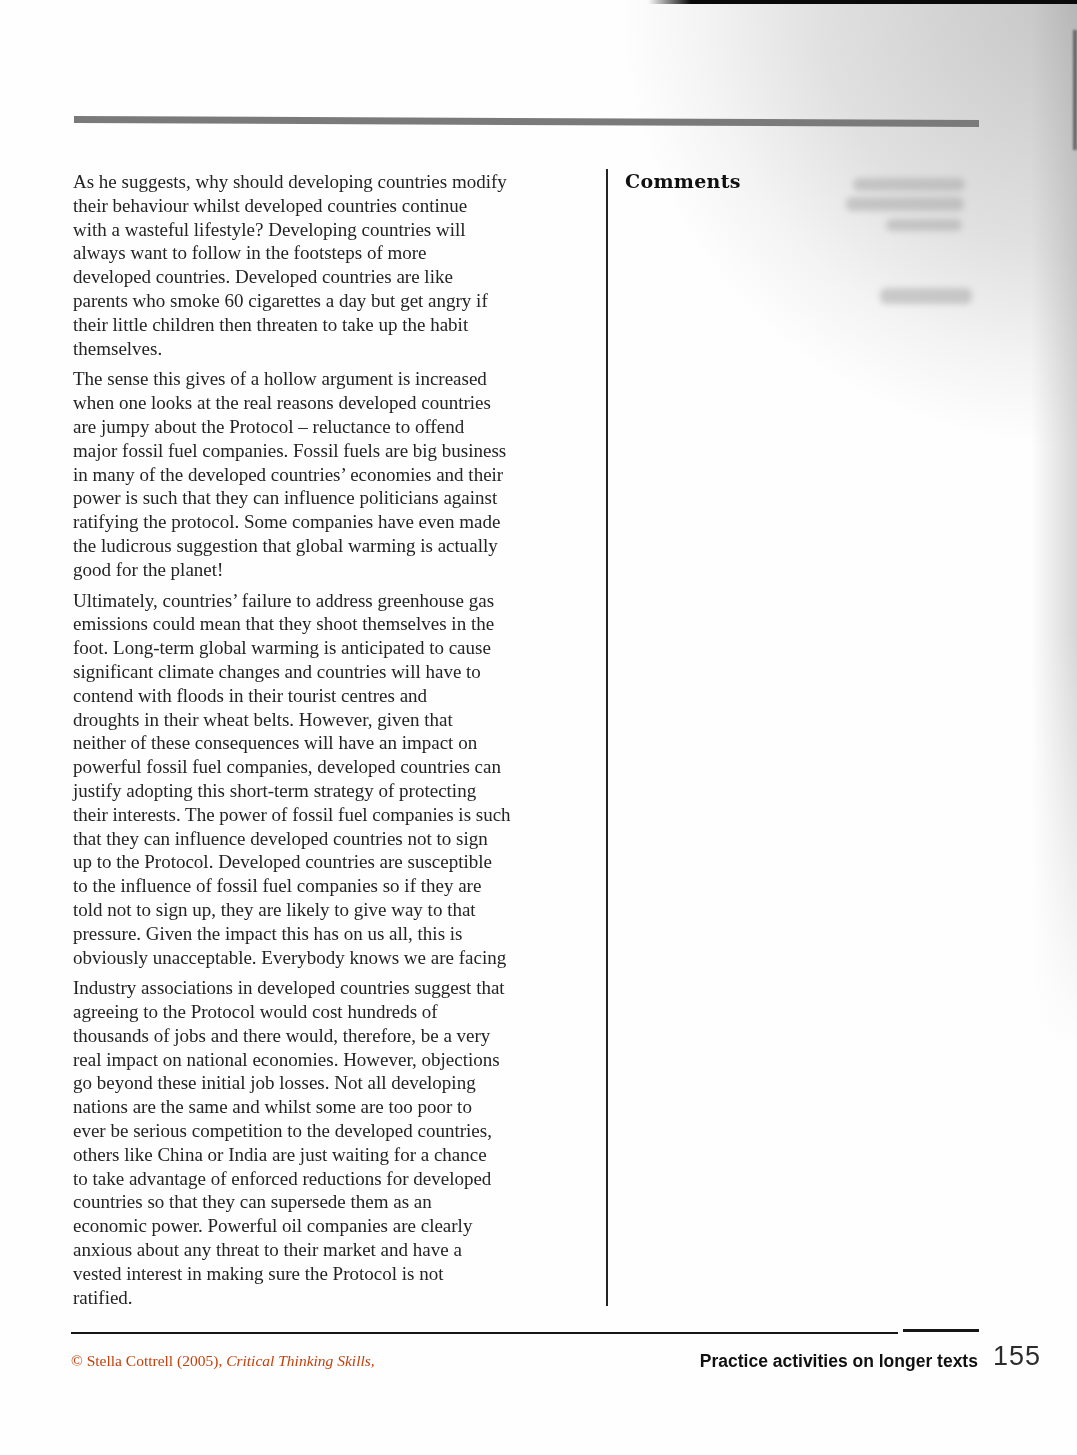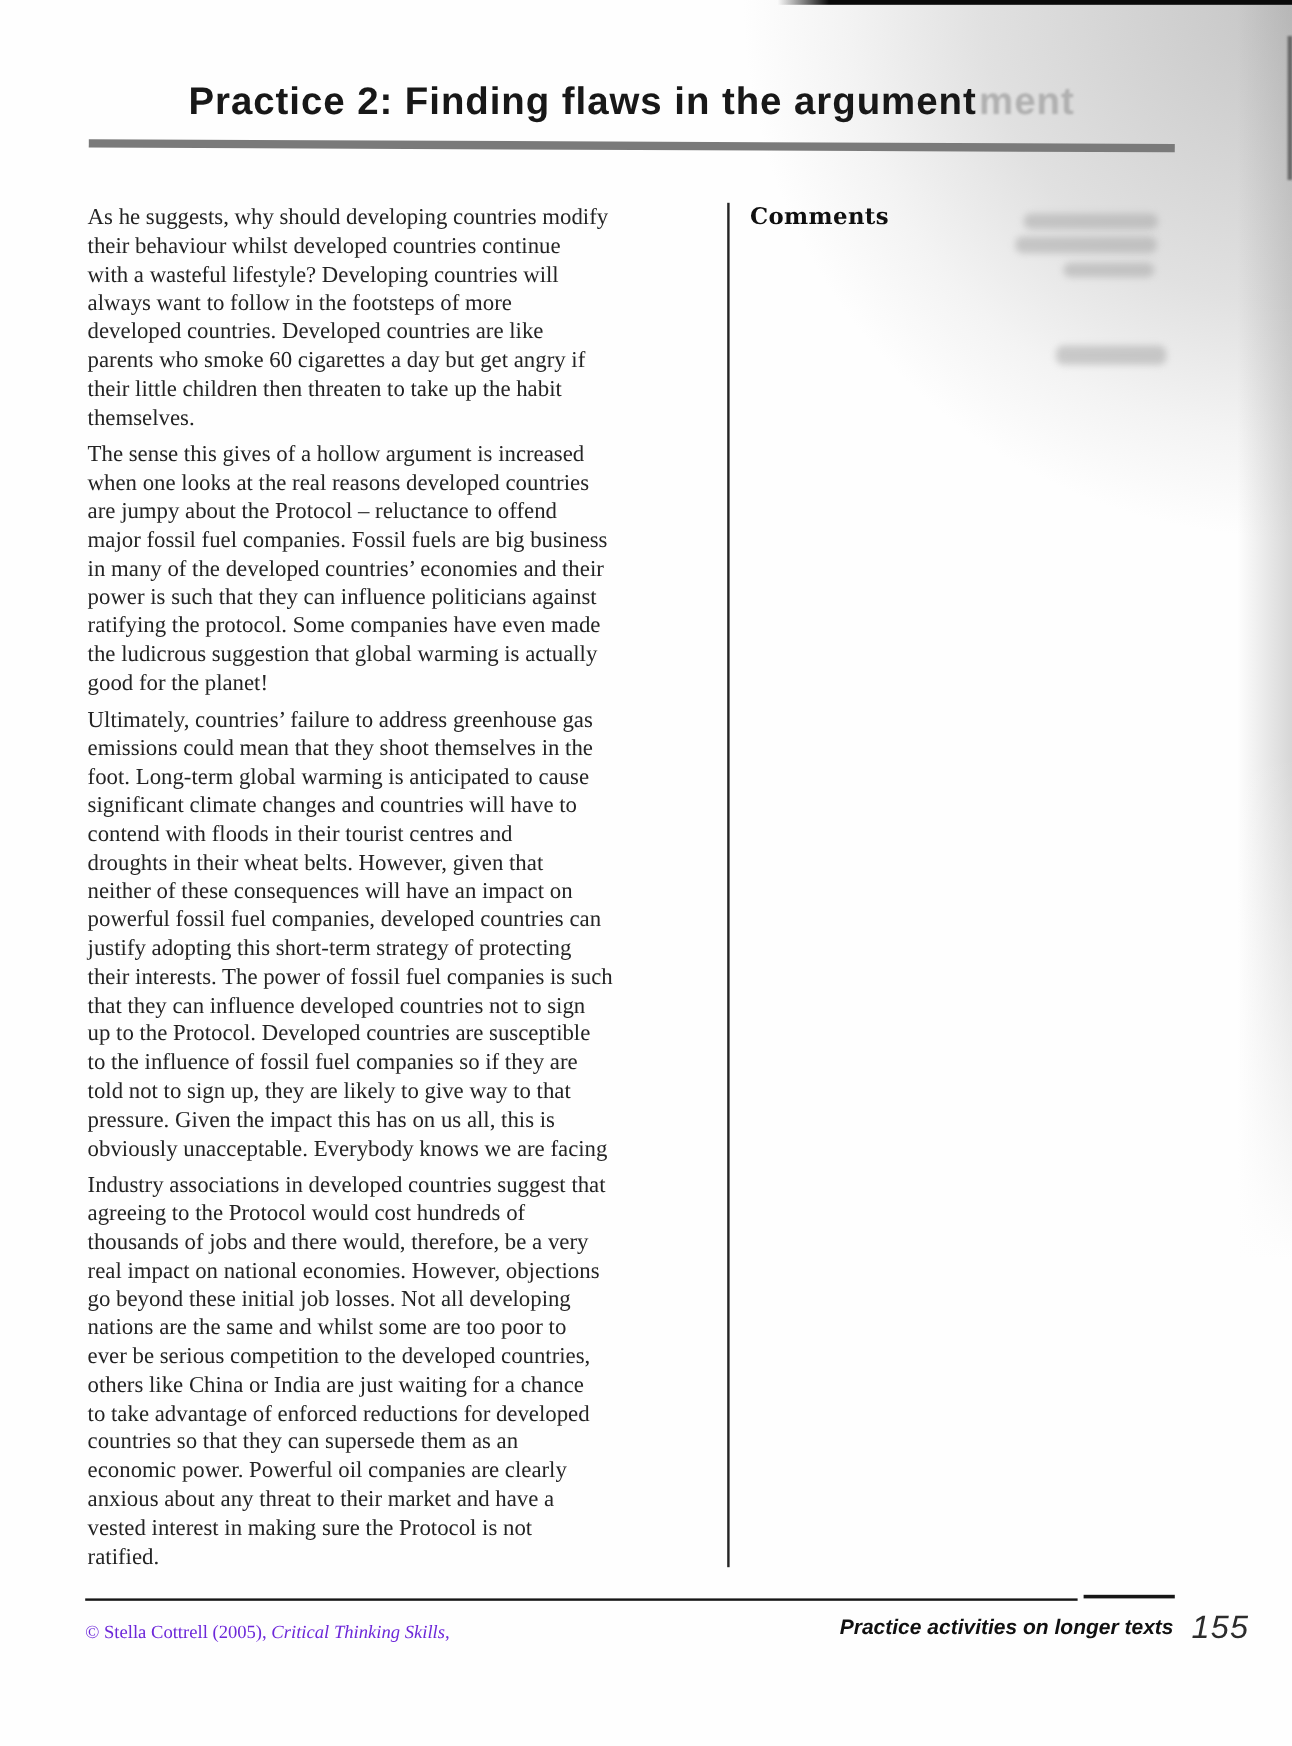--- a/index.html
+++ b/index.html
@@ -88,26 +88,26 @@
   .footer-rule-main {
     position: absolute; left: 71px; top: 1332px; width: 827px; height: 2px;
     background: #161616;
   }
   .footer-rule-dash {
     position: absolute; left: 903px; top: 1329px; width: 76px; height: 3px;
     background: #161616;
   }
   .footer-left {
     position: absolute; left: 71px; top: 1349px;
-    font-size: 15.5px; line-height: 23.5px; color: #6d28d9;
+    font-size: 15.5px; line-height: 23.5px; color: #c2410c;
   }
   .footer-left .book-title { font-style: italic; }
   .footer-right {
     position: absolute; right: 36px; top: 1341px;
-    display: flex; align-items: center; gap: 15px; font-style: italic;
+    display: flex; align-items: flex-end; gap: 15px;
   }
   .footer-section-label {
     font-family: "Liberation Sans", sans-serif;
     font-size: 17.5px; font-weight: bold; color: #101010;
   }
   .footer-page-number {
     font-family: "Liberation Sans", sans-serif;
     font-size: 27px; font-weight: 400; color: #2c2c2c; letter-spacing: 1px;
   }
 </style>
@@ -120,21 +120,20 @@
   <div class="scan-right-band">
     <div class="fade"></div>
   </div>
   <div class="scan-top-line"></div>
   <div class="scan-right-sliver"></div>
   <div class="ghost-smudge smudge-1"></div>
   <div class="ghost-smudge smudge-2"></div>
   <div class="ghost-smudge smudge-3"></div>
   <div class="ghost-smudge smudge-4"></div>
 
-  <h1 class="page-title"><span>Practice 2: Finding flaws in the argument</span><span class="ghost-title">ment</span></h1>
   <div class="title-rule"></div>
 
   <div class="text-column">
     <p>As he suggests, why should developing countries modify
 their behaviour whilst developed countries continue
 with a wasteful lifestyle? Developing countries will
 always want to follow in the footsteps of more
 developed countries. Developed countries are like
 parents who smoke 60 cigarettes a day but get angry if
 their little children then threaten to take up the habit

